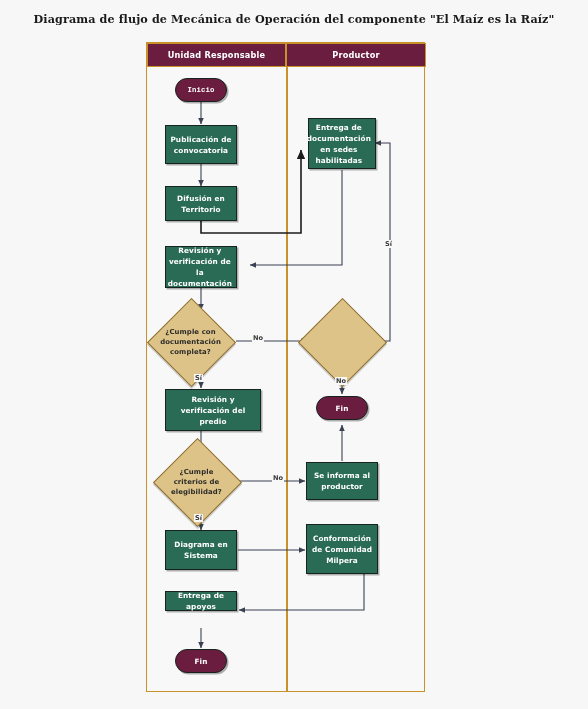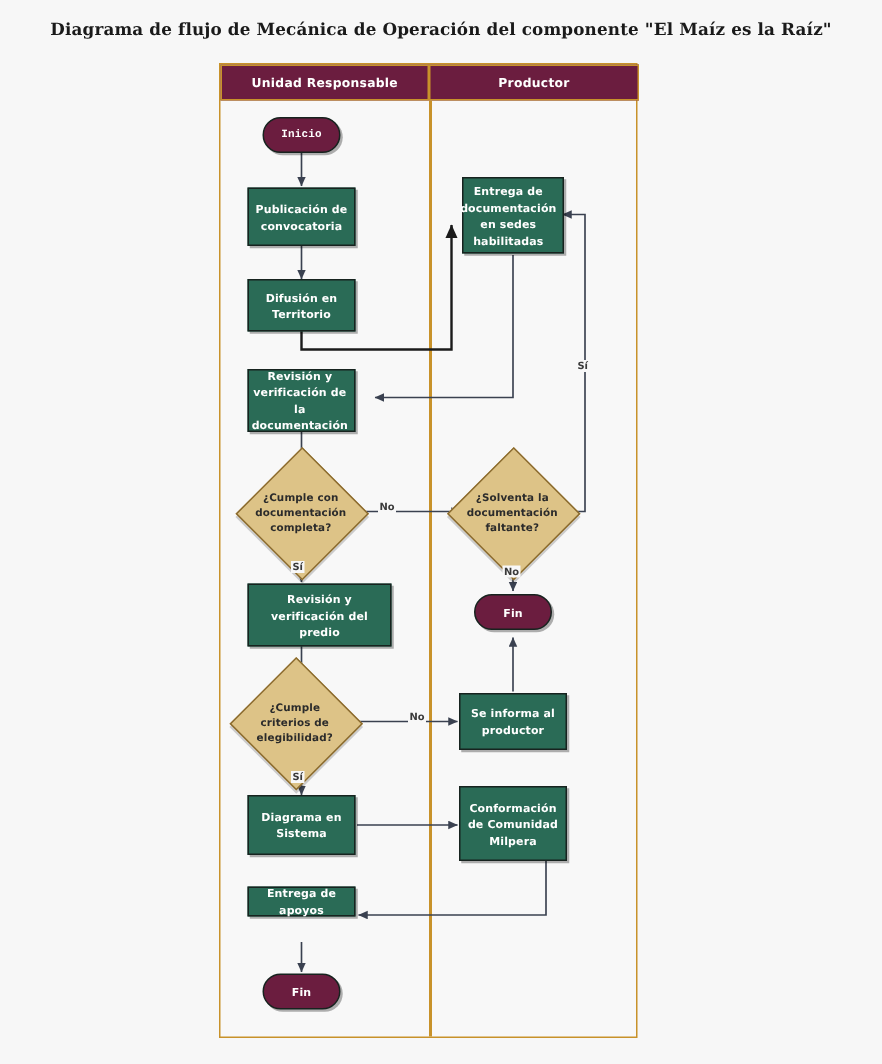--- a/index.html
+++ b/index.html
@@ -144,28 +144,27 @@
 </div>
 
 <div class="node proc" style="left:308px;top:118px;width:68px;height:51px;">
   <span>Entrega de documentación en sedes habilitadas</span>
 </div>
 
 <div class="node proc" style="left:165px;top:246px;width:72px;height:42px;">
   <span>Revisión y verificación de la documentación</span>
 </div>
 
-<div class="node dec" style="left:170px;top:311px;width:61px;height:61px;">
+<div class="node dec" style="left:160px;top:311px;width:61px;height:61px;">
   <div class="dshape"></div>
   <div class="dtxt">¿Cumple con documentación completa?</div>
 </div>
 
 <div class="node dec" style="left:311px;top:311px;width:61px;height:61px;">
   <div class="dshape"></div>
-  <div class="dtxt">¿Solventa la documentación faltante?</div>
 </div>
 
 <div class="node term" style="left:316px;top:396px;width:52px;height:24px;">
   <span>Fin</span>
 </div>
 
 <div class="node proc" style="left:165px;top:389px;width:96px;height:42px;">
   <span>Revisión y verificación del predio</span>
 </div>
 

